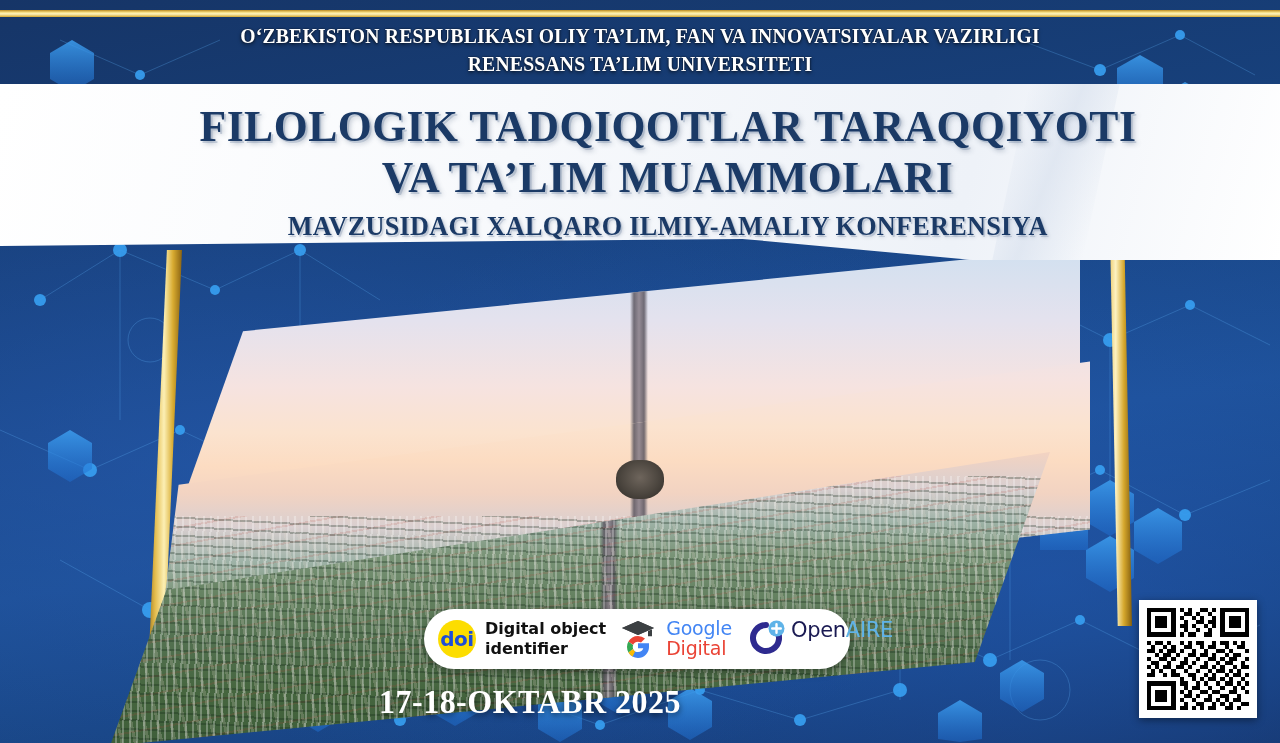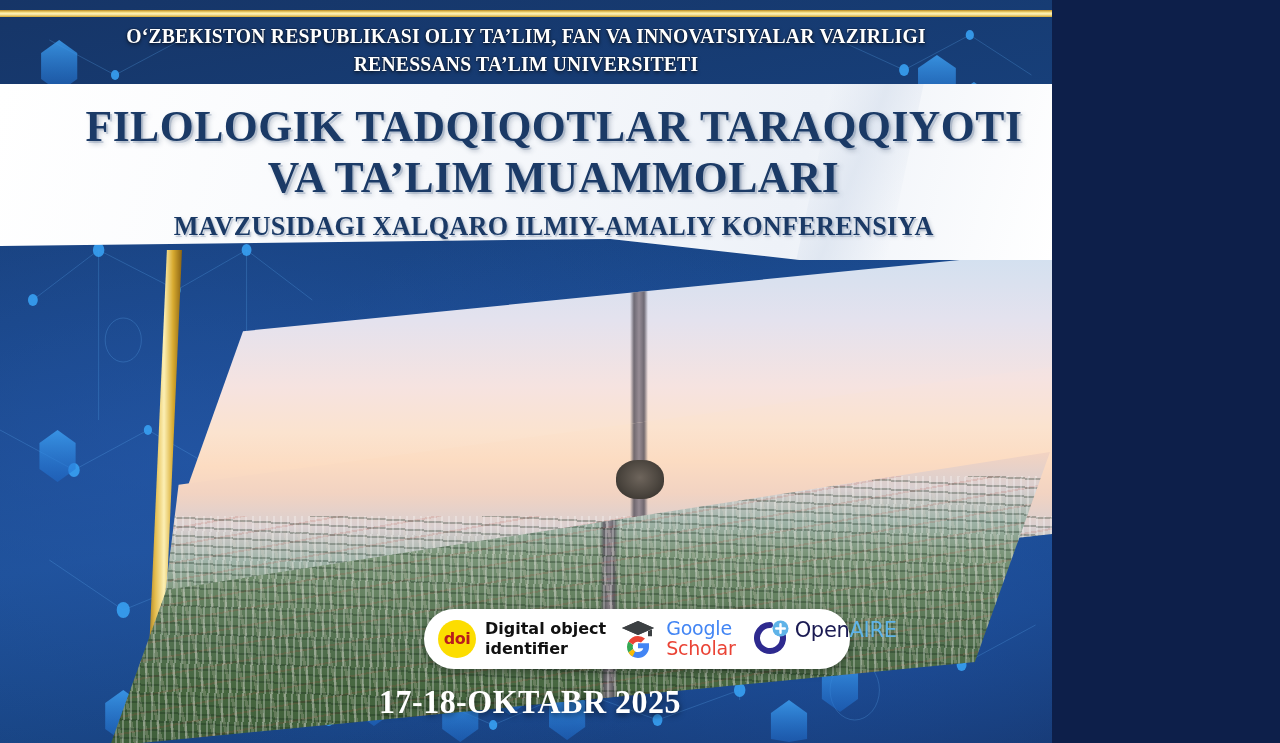--- a/index.html
+++ b/index.html
@@ -4,21 +4,21 @@
 <style>
   * { margin:0; padding:0; box-sizing:border-box; }
   html, body {
     width:1280px; height:743px; overflow:hidden;
     font-family:"Liberation Sans", sans-serif;
     background:#0d1f4a;
   }
 
   #poster {
     position:relative;
-    width:1052px; height:743px;
+    width:1280px; height:743px;
     overflow:hidden;
     background:
       radial-gradient(ellipse at 18% 62%, rgba(40,92,180,0.55) 0%, rgba(40,92,180,0) 55%),
       radial-gradient(ellipse at 82% 78%, rgba(38,95,190,0.5) 0%, rgba(38,95,190,0) 55%),
       linear-gradient(170deg, #163567 0%, #17417d 35%, #1c4e92 62%, #16407c 85%, #122f5f 100%);
   }
 
   
   .bg-net { position:absolute; inset:0; }
   .bg-net svg { width:100%; height:100%; display:block; }
@@ -167,21 +167,21 @@
     box-shadow:0 3px 9px rgba(0,0,0,0.35);
   }
   .doi-badge {
     width:38px; height:38px; border-radius:50%;
     background:#fcdd00;
     display:flex; align-items:center; justify-content:center;
     flex:0 0 auto;
   }
   .doi-badge .dtxt {
     font-family:"DejaVu Sans", sans-serif;
-    font-weight:bold; font-size:16px; color:#b91c1c;
+    font-weight:bold; font-size:20px; color:#1d4ed8;
     letter-spacing:-0.5px; line-height:1;
   }
   .doi-text {
     margin-left:9px;
     font-family:"DejaVu Sans", sans-serif;
     font-weight:bold; font-size:16px; color:#111111;
     line-height:1.22;
     flex:0 0 auto;
   }
   .gs-logo { margin-left:12px; display:flex; align-items:center; flex:0 0 auto; }
@@ -362,21 +362,21 @@
           <path d="M20 18 a11 11 0 0 0 -11 11 a11 11 0 0 0 11 11 a11 11 0 0 0 11 -11 h-11 v-4 h15" fill="none"></path>
           <path d="M31 29 a11 11 0 0 1 -11 11 a11 11 0 0 1 -9.5 -5.4 l4.6 -3.4 a5.6 5.6 0 0 0 4.9 2.9 a5.6 5.6 0 0 0 5.3 -3.8 h-5.3 v-5.1 h11 z" fill="#4285f4"></path>
           <path d="M10.5 34.6 a11 11 0 0 1 -1.5 -5.6 a11 11 0 0 1 1.4 -5.4 l4.7 3.5 a5.6 5.6 0 0 0 0 3.9 z" fill="#34a853"></path>
           <path d="M10.4 23.6 a11 11 0 0 1 9.6 -5.6 a11 11 0 0 1 7 2.5 l-4 4.1 a5.6 5.6 0 0 0 -3 -0.9 a5.6 5.6 0 0 0 -4.9 3 z" fill="#ea4335"></path>
           <path d="M15.1 30.9 l-4.7 3.7 a11 11 0 0 0 4.2 4 l2.5 -5.2 a5.6 5.6 0 0 1 -2 -2.5 z" fill="#fbbc05"></path>
           <path d="M20 3 L36 10 L20 17 L4 10 Z" fill="#3c4043"></path>
         </svg>
       </div>
       <div class="gs-words">
         <span class="w" style="color:#4285f4">Google</span>
-        <span class="w" style="color:#ea4335">Scholar</span>
+        <span class="w" style="color:#ea4335">Digital</span>
       </div>
     </div>
 
     <div class="oa-logo">
       <div class="oa-mark">
         <svg viewBox="0 0 42 42">
           <path d="M21 7 a13 13 0 1 0 9.5 4.1" stroke="#2e2a8f" stroke-width="6" fill="none" stroke-linecap="round"></path>
           <circle cx="31.5" cy="10.5" r="8" fill="#5fb3e8"></circle>
           <path d="M31.5 6.2 v8.6 M27.2 10.5 h8.6" stroke="#ffffff" stroke-width="2.4" stroke-linecap="round"></path>
         </svg>

